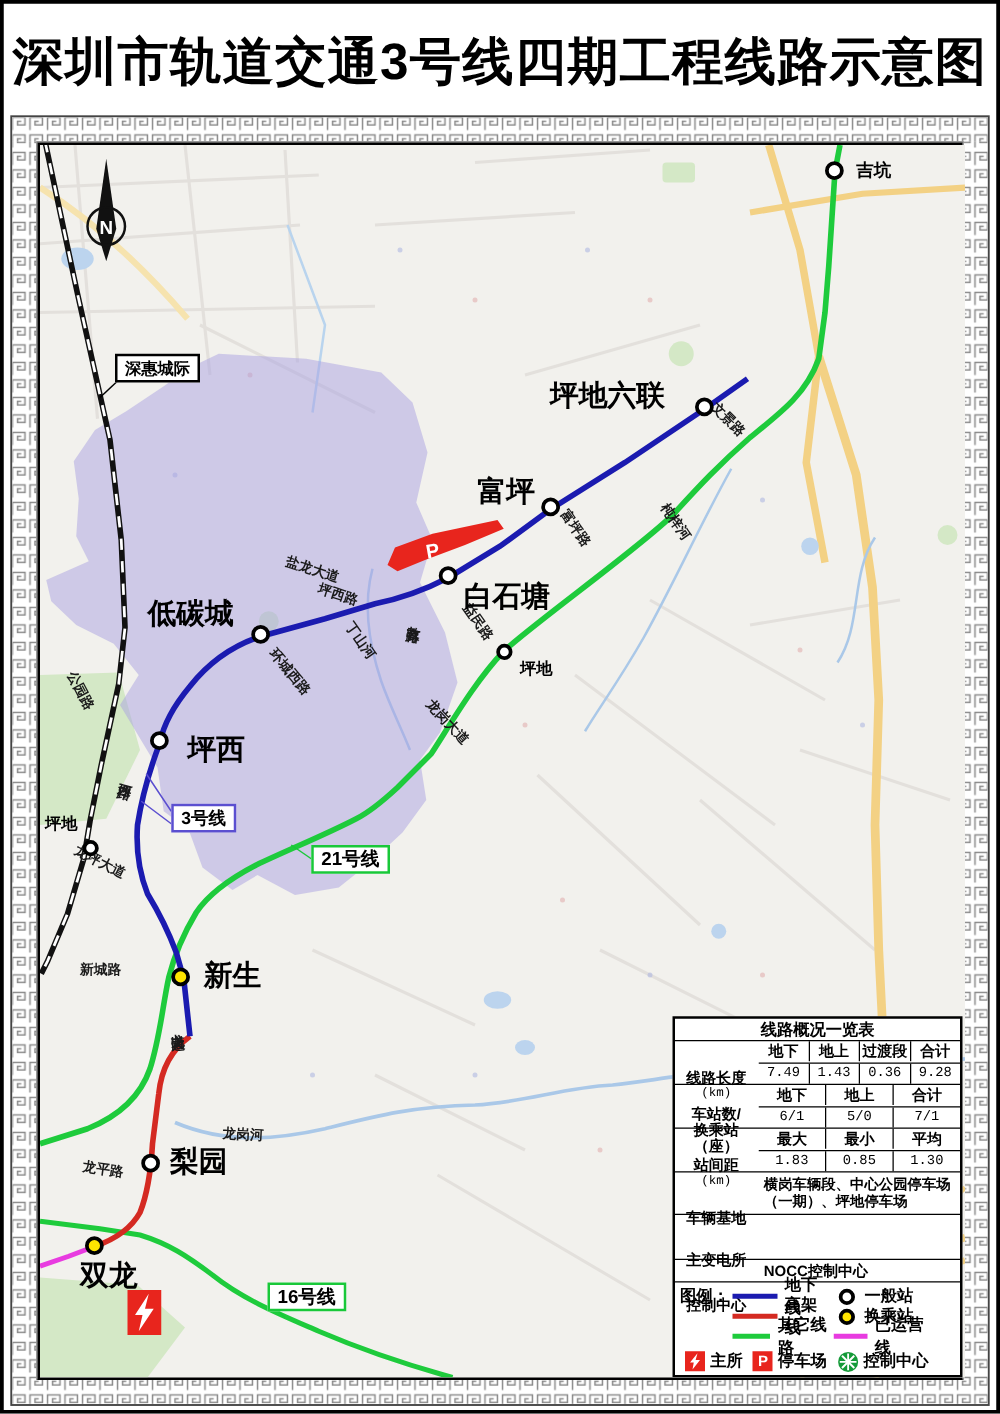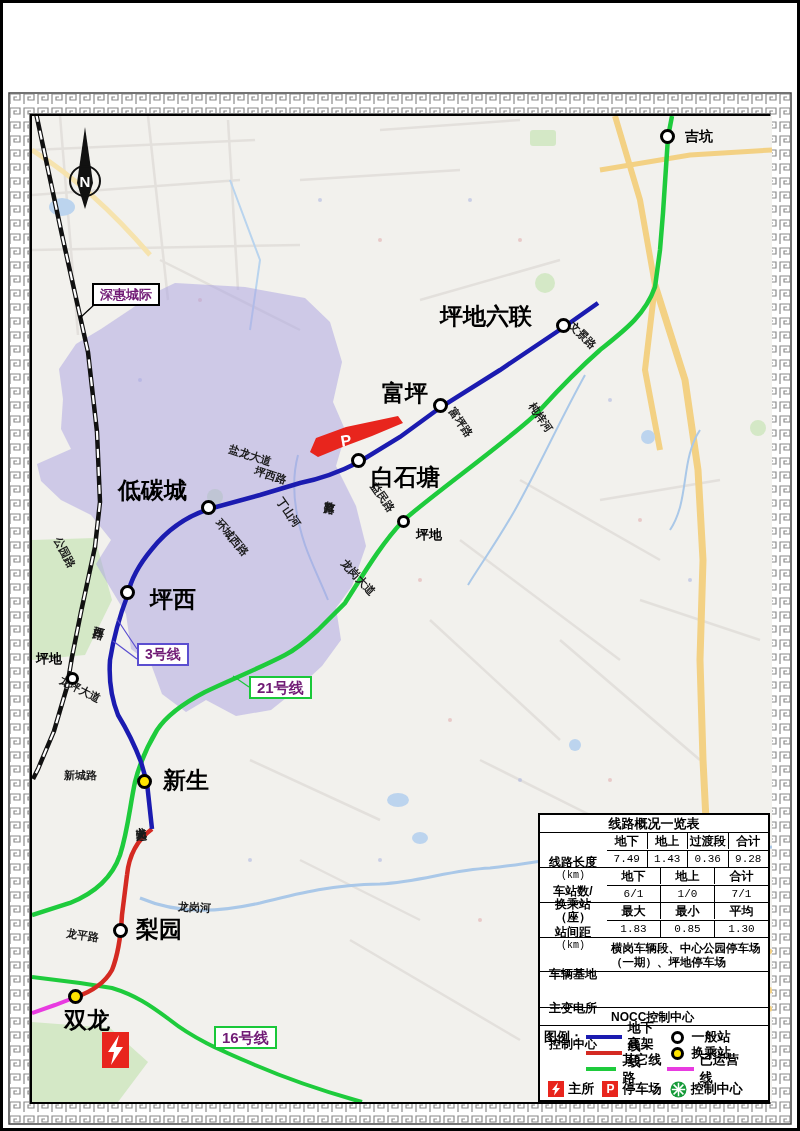--- a/index.html
+++ b/index.html
@@ -13,21 +13,21 @@
   .map svg.base{position:absolute;left:0;top:0;}
   .dot{position:absolute;width:9px;height:9px;border:3.5px solid #000;border-radius:50%;background:#fff;z-index:6;}
   .dot.t{background:#ffe400;}
   .dot.xs{width:7px;height:7px;border-width:3px;}
   .slabel{position:absolute;font-size:23px;font-weight:bold;color:#000;white-space:nowrap;z-index:7;}
   .slabel.sm{font-size:14px;}
   .slabel.xs{font-size:13px;}
   .road{position:absolute;font-size:11px;font-weight:600;color:#1a1a1a;white-space:nowrap;z-index:5;}
   .road.vert{writing-mode:vertical-rl;letter-spacing:1px;}
   .callout{position:absolute;background:#fff;border:2px solid #000;font-size:14px;font-weight:bold;
-           color:#701a75;padding:1px 6px;white-space:nowrap;z-index:8;line-height:17px;}
+           color:#000000;padding:1px 6px;white-space:nowrap;z-index:8;line-height:17px;}
   .callout.green{border-color:#19c839;}
   .callout.purple{border-color:#5b4fd0;}
   .compass{position:absolute;left:33px;top:9px;z-index:5;}
   .substation-box{position:absolute;left:70px;top:916px;width:27px;height:36px;background:#e8251d;z-index:7;}
   
   .tbl{position:absolute;left:506px;top:697px;width:232px;background:#fff;border:2px solid #000;
        box-sizing:border-box;z-index:9;font-size:12px;color:#000;}
   .t-title{height:17px;line-height:17px;text-align:center;font-weight:bold;font-size:13px;border-bottom:1px solid #000;}
   .trow{display:flex;border-bottom:1px solid #000;}
   .tlabel{width:66px;border-right:1px solid #000;display:flex;flex-direction:column;justify-content:center;
@@ -55,20 +55,21 @@
   .cir.y{background:#ffe400;}
   .lgd-icons{display:flex;align-items:flex-end;height:20px;margin-top:1px;justify-content:space-around;font-weight:bold;font-size:13px;}
   .micon{display:flex;align-items:center;}
   .redbox{width:16px;height:16px;background:#e8251d;margin-right:4px;display:flex;align-items:center;justify-content:center;}
   .redbox .pp{color:#fff;font-weight:bold;font-size:12px;line-height:16px;}
 </style>
 </head>
 <body>
 
 <div class="page">
+  <div class="title">深圳市轨道交通3号线四期工程线路示意图</div>
 
   <div class="frame">
     <svg class="meander" width="784" height="1033">
       <defs>
         <pattern id="mk" width="14" height="14" patternUnits="userSpaceOnUse">
           <path d="M2,12 L2,2 L12,2 L12,8 L6,8 L6,5 L9,5" fill="none" stroke="#8a8a8a" stroke-width="1.2"></path>
         </pattern>
       </defs>
       <rect x="1" y="1" width="782" height="1031" fill="none" stroke="#444" stroke-width="1.5"></rect>
       <rect x="2" y="2" width="780" height="19" fill="url(#mk)"></rect>
@@ -282,21 +283,21 @@
             <span>换乘站（座）</span>
           </div>
           <div class="tright">
             <div class="srow hb">
               <div class="tc hd">地下</div>
               <div class="tc hd">地上</div>
               <div class="tc hd">合计</div>
             </div>
             <div class="srow">
               <div class="tc">6/1</div>
-              <div class="tc">1/0</div>
+              <div class="tc">5/0</div>
               <div class="tc">7/1</div>
             </div>
           </div>
         </div>
 
         <div class="trow" style="height:34px">
           <div class="tlabel">
             <span>站间距</span>
             <span class="unit">(km)</span>
           </div>

